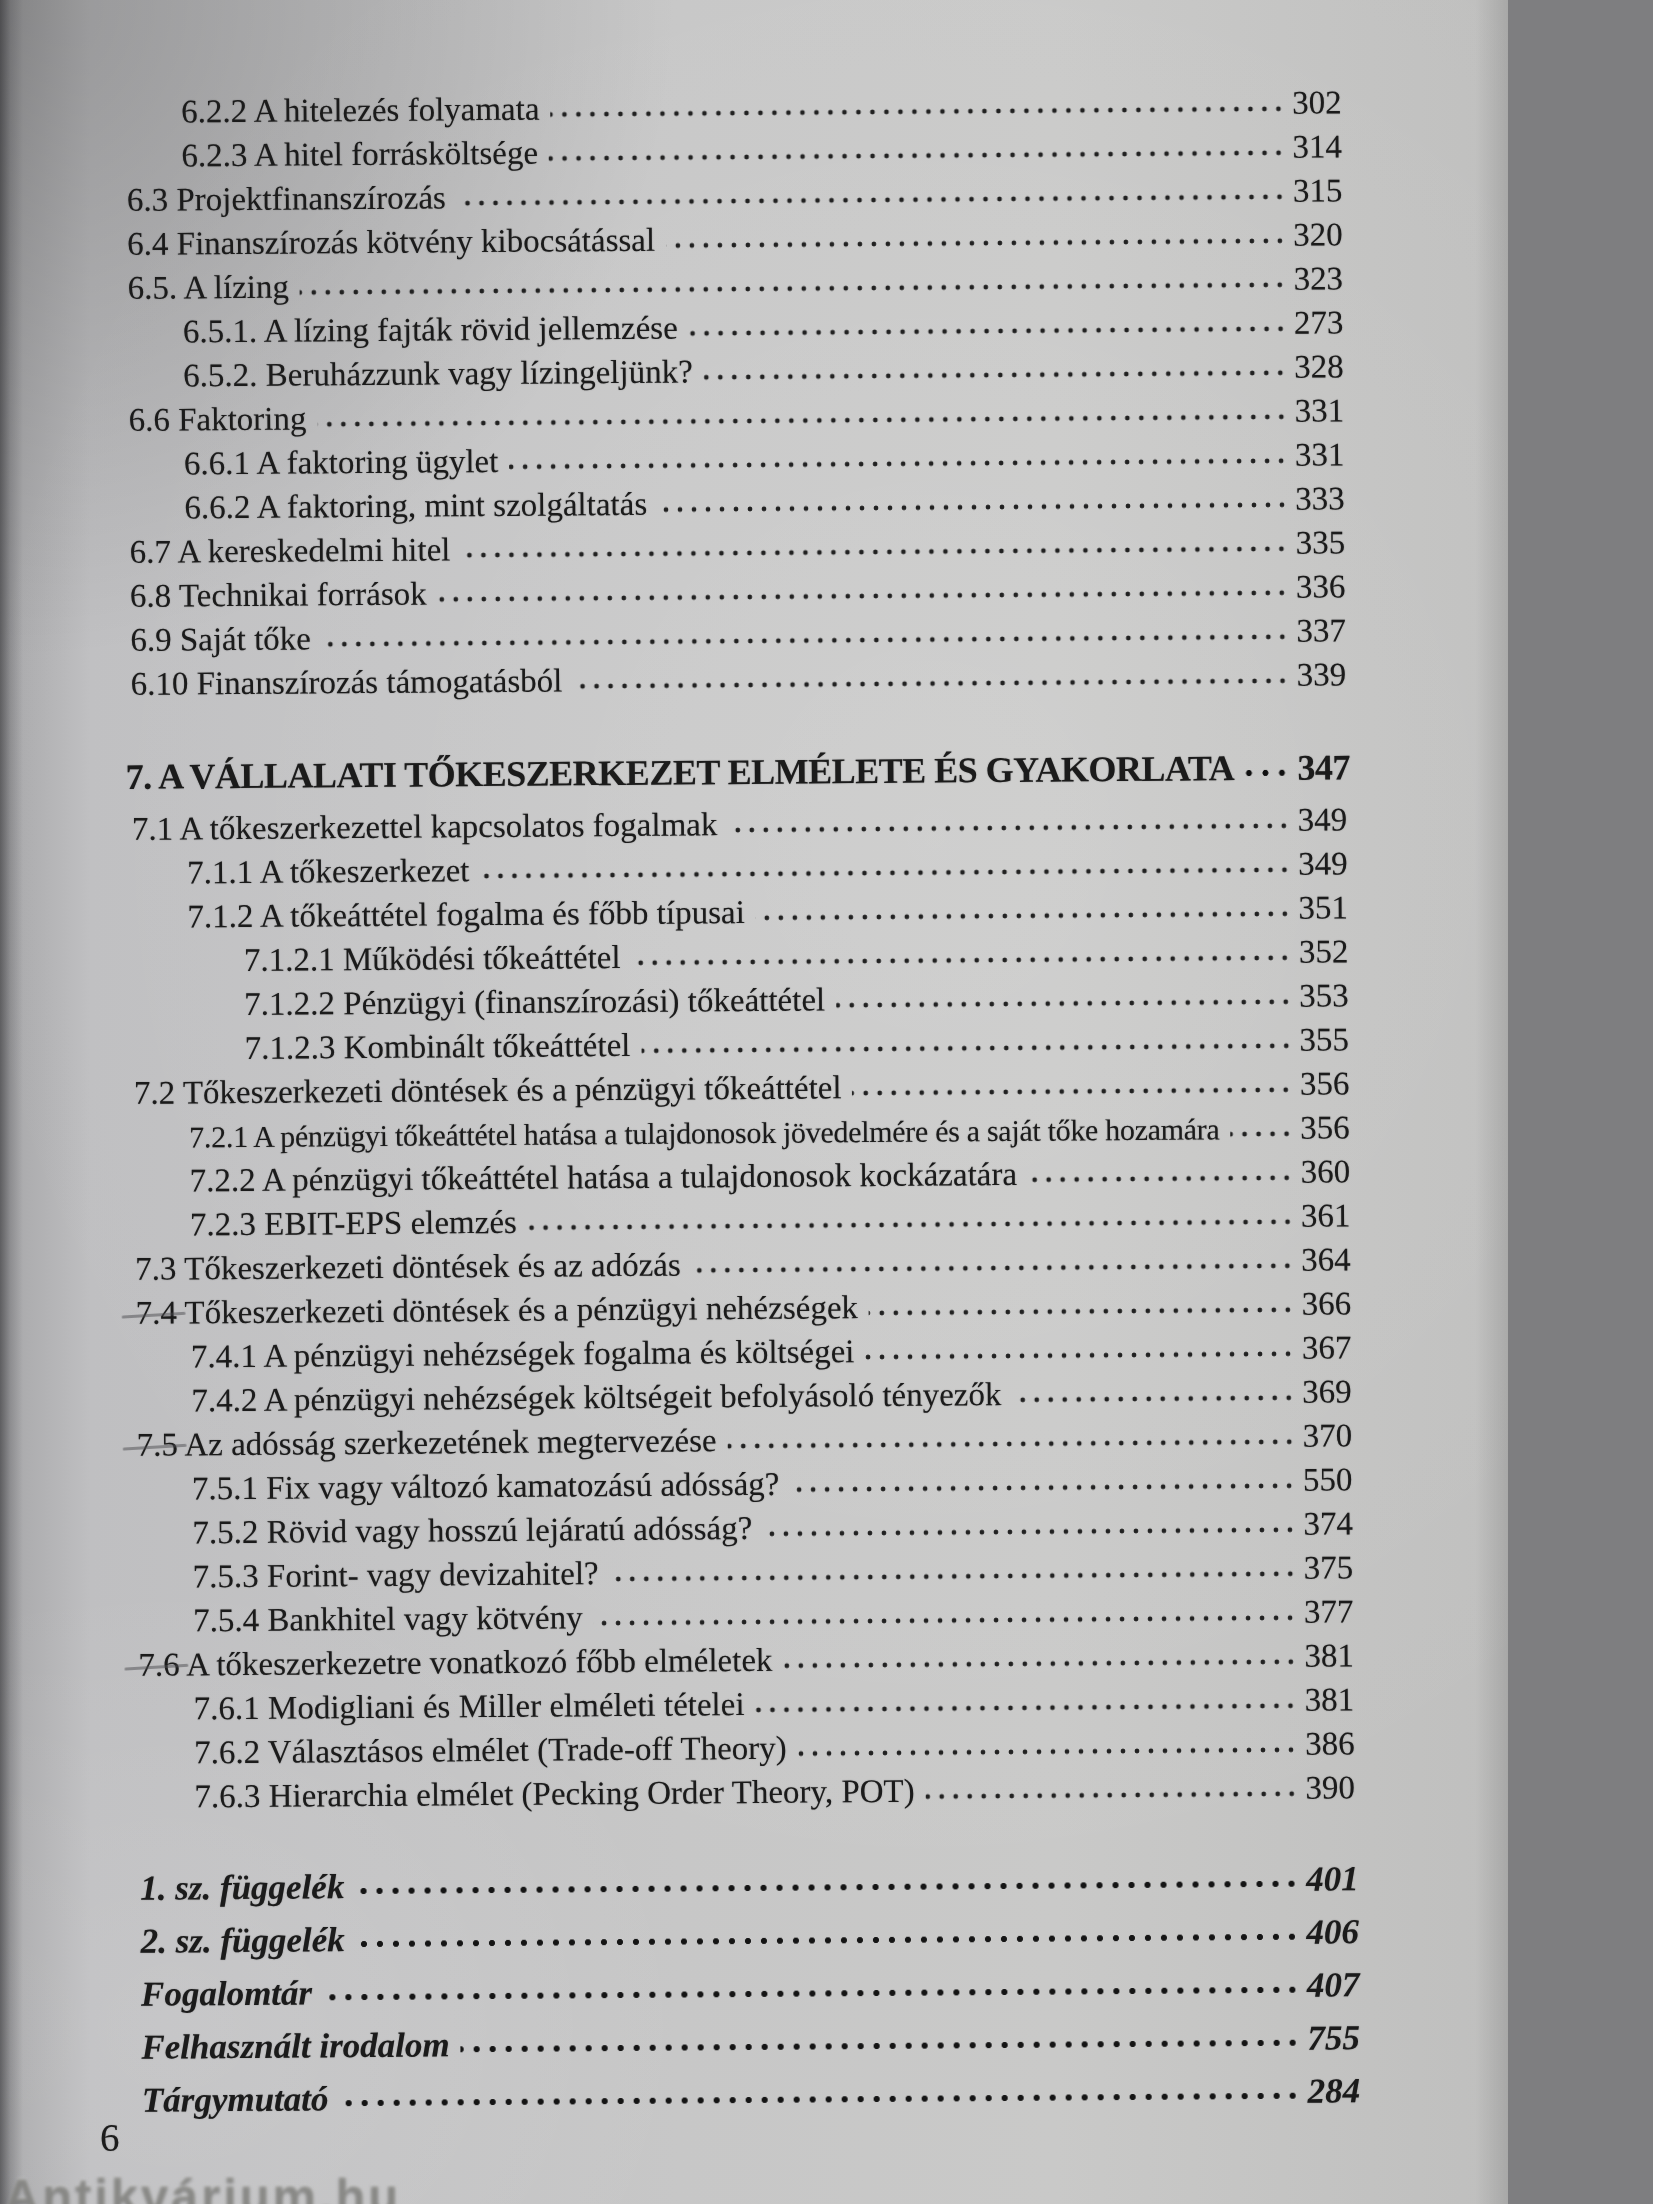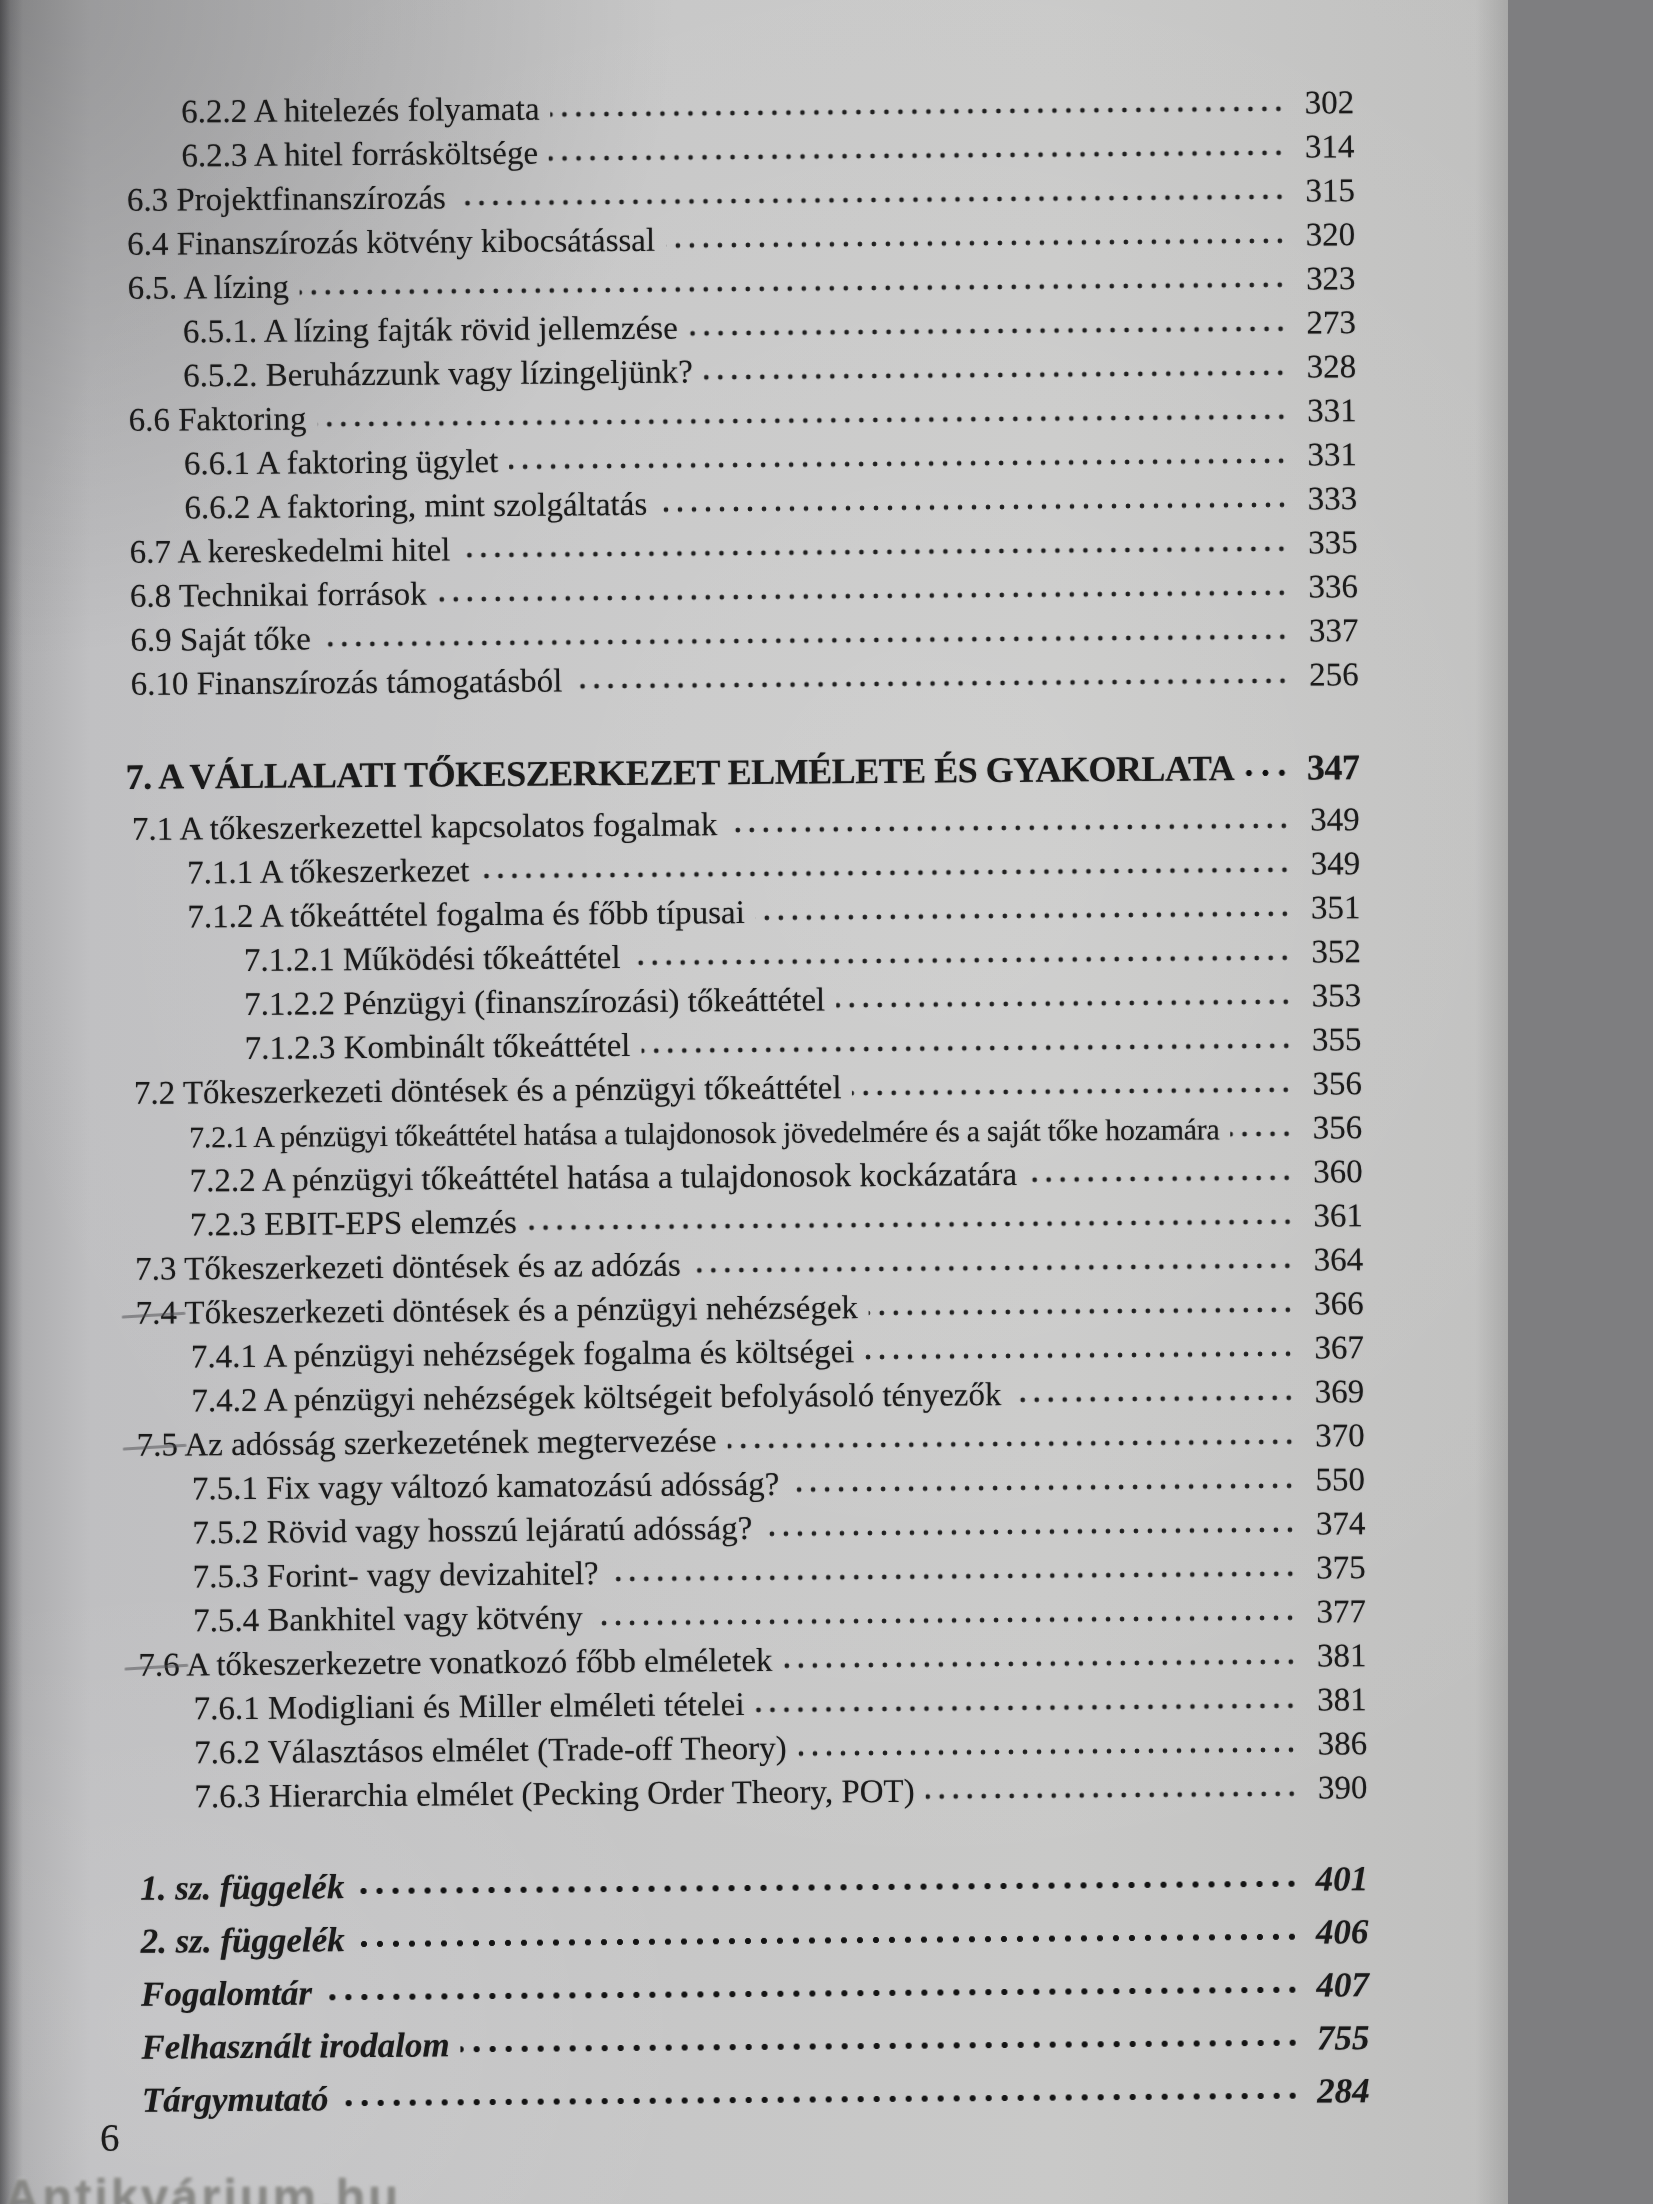--- a/index.html
+++ b/index.html
@@ -20,21 +20,21 @@
     content:"";position:absolute;right:0;top:0;bottom:0;width:33px;z-index:3;
     background:linear-gradient(to left, rgba(0,0,0,0.12), rgba(0,0,0,0) 100%);
   }
   .content{
     position:absolute;left:134px;right:146px;top:85px;
     transform:rotate(-0.45deg);transform-origin:50% 50%;
   }
   .toc-section + .toc-section{margin-top:43px;}
   .row{display:flex;align-items:baseline;height:44px;line-height:44px;font-size:33px;}
   .row .title{white-space:nowrap;padding-right:7.8px;text-shadow:0 0 1.2px rgba(25,25,25,0.45);}
-  .row .page-num{padding-left:3.9px;min-width:62px;text-align:right;text-shadow:0 0 1.2px rgba(25,25,25,0.45);}
+  .row .page-num{padding-left:3.9px;min-width:62px;text-shadow:0 0 1.2px rgba(25,25,25,0.45);}
   .leader{
     flex:1 1 auto;height:9.7px;margin:0 2.9px 2.9px 2.9px;min-width:25px;
     background-image:radial-gradient(circle, #212121 2px, rgba(0,0,0,0) 2.7px);
     background-size:14px 9.7px;background-repeat:repeat-x;background-position:right bottom;
   }
   .lvl0{margin-left:-5.8px;}
   .lvl1{margin-left:0;}
   .lvl2{margin-left:55px;}
   .lvl3{margin-left:111px;}
   .chapter{font-weight:bold;font-size:36px;letter-spacing:-0.5px;height:56px;line-height:56px;margin-bottom:1.9px;}
@@ -123,21 +123,21 @@
           <span class="page-num">336</span>
         </div>
         <div class="row lvl1 normal">
           <span class="title">6.9 Saját tőke</span>
           <span class="leader"></span>
           <span class="page-num">337</span>
         </div>
         <div class="row lvl1 normal">
           <span class="title">6.10 Finanszírozás támogatásból</span>
           <span class="leader"></span>
-          <span class="page-num">256</span>
+          <span class="page-num">339</span>
         </div>
       </div>
       <div class="toc-section">
         <div class="row lvl0 chapter">
           <span class="title">7. A VÁLLALATI TŐKESZERKEZET ELMÉLETE ÉS GYAKORLATA</span>
           <span class="leader"></span>
           <span class="page-num">347</span>
         </div>
         <div class="row lvl1 normal">
           <span class="title">7.1 A tőkeszerkezettel kapcsolatos fogalmak</span>

